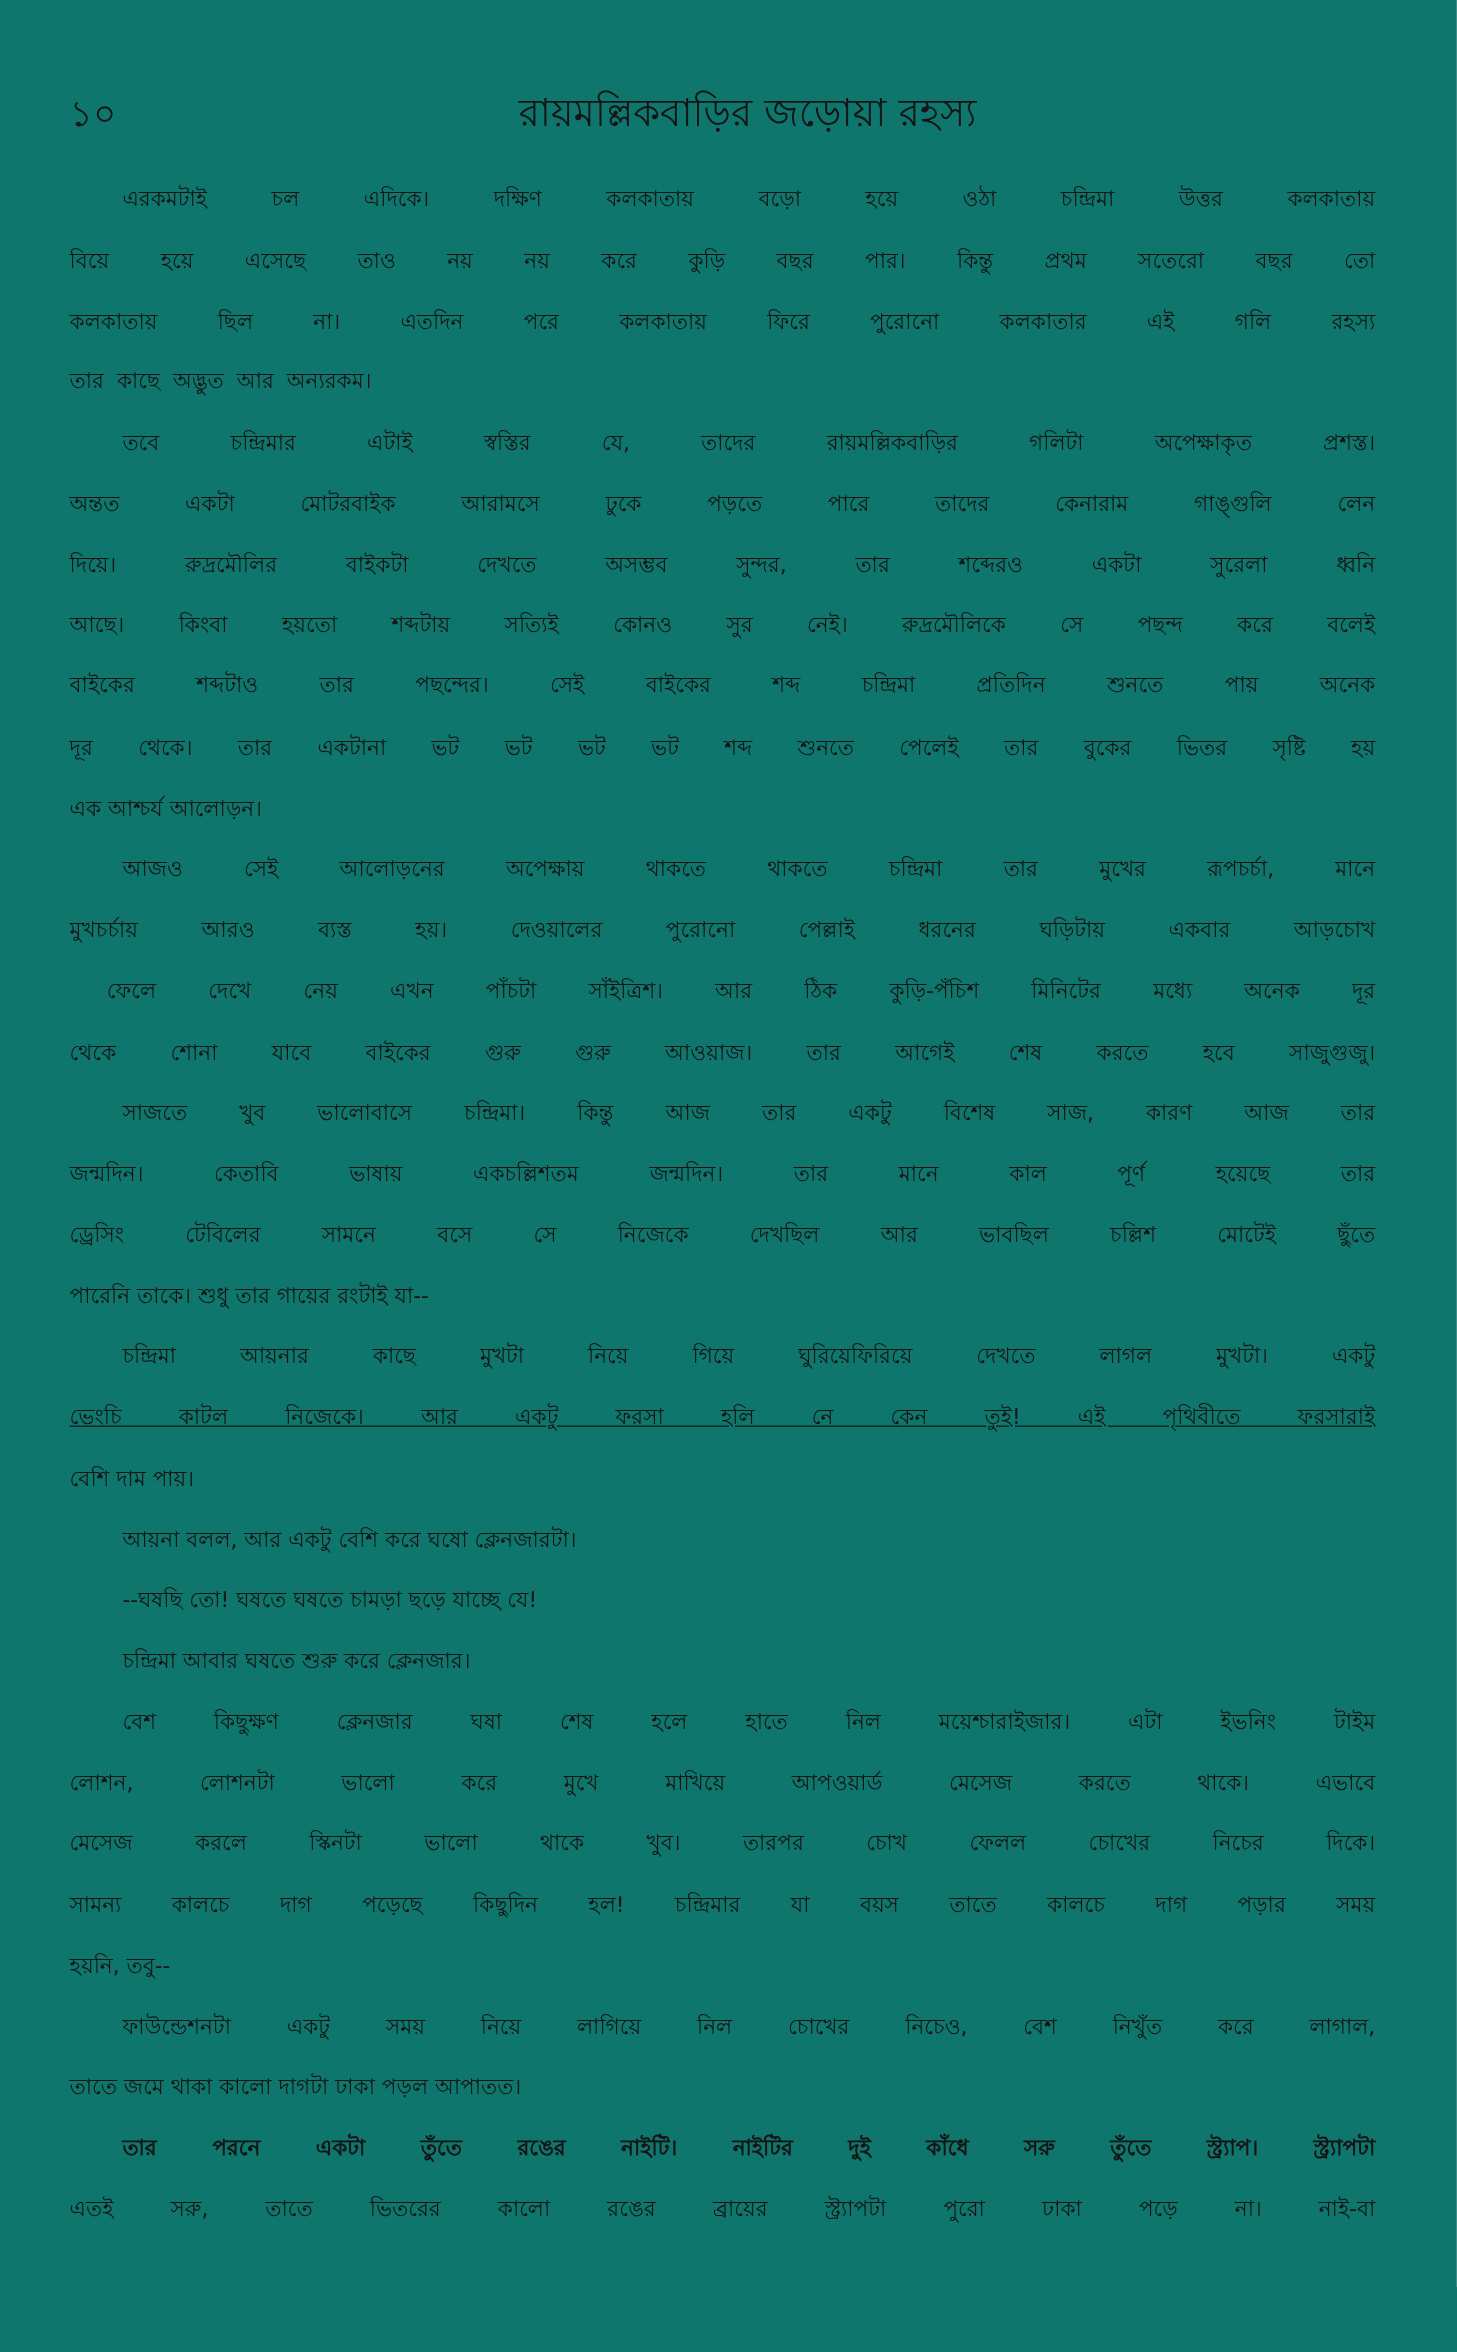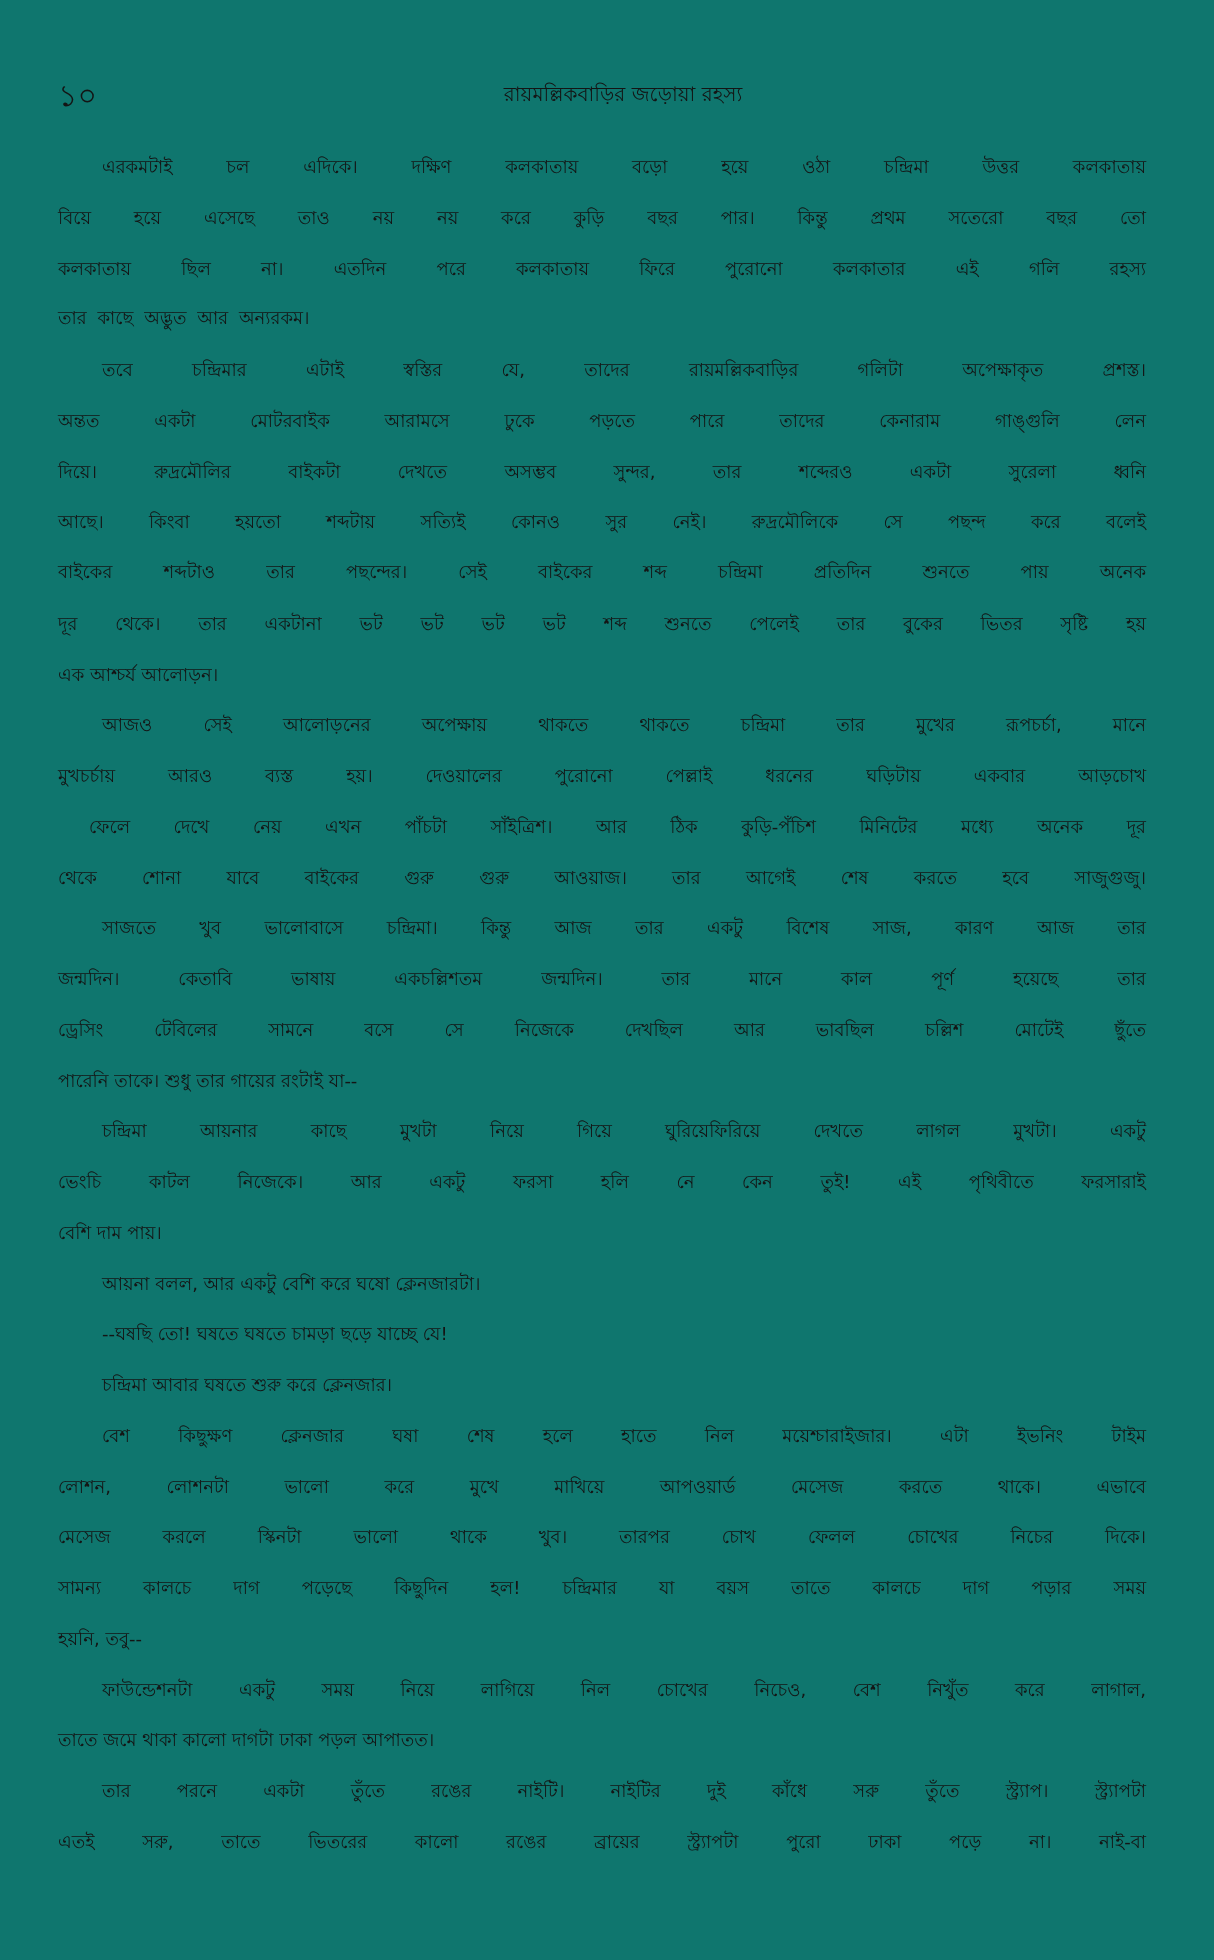--- a/index.html
+++ b/index.html
@@ -35,21 +35,21 @@
     top: 4px;
     font-size: 30px;
     line-height: 40px;
   }
   .book-title {
     position: absolute;
     left: 0;
     width: 1214px;
     top: 2px;
     text-align: center;
-    font-size: 20px;
+    font-size: 32px;
     line-height: 40px;
     padding-left: 32px;
     box-sizing: border-box;
   }
   .body-text {
     position: absolute;
     left: 58px;
     top: 142px;
     width: 1088px;
   }
@@ -89,28 +89,28 @@
       <span class="line last" style="height: 50.7647px; line-height: 50.7647px;">এক আশ্চর্য আলোড়ন।</span>
       <span class="line indent" style="height: 50.7647px; line-height: 50.7647px;">আজও সেই আলোড়নের অপেক্ষায় থাকতে থাকতে চন্দ্রিমা তার মুখের রূপচর্চা, মানে</span>
       <span class="line" style="height: 50.7647px; line-height: 50.7647px;">মুখচর্চায় আরও ব্যস্ত হয়। দেওয়ালের পুরোনো পেল্লাই ধরনের ঘড়িটায় একবার আড়চোখ</span>
       <span class="line" style="height: 50.7647px; line-height: 50.7647px; margin-left: 31px;">ফেলে দেখে নেয় এখন  পাঁচটা সাঁইত্রিশ। আর ঠিক কুড়ি-পঁচিশ মিনিটের মধ্যে অনেক দূর</span>
       <span class="line" style="height: 50.7647px; line-height: 50.7647px;">থেকে শোনা যাবে বাইকের গুরু গুরু আওয়াজ।  তার আগেই শেষ করতে হবে সাজুগুজু।</span>
       <span class="line indent" style="height: 50.7647px; line-height: 50.7647px;">সাজতে খুব ভালোবাসে চন্দ্রিমা। কিন্তু আজ তার একটু বিশেষ সাজ, কারণ আজ তার</span>
       <span class="line" style="height: 50.7647px; line-height: 50.7647px;">জন্মদিন। কেতাবি ভাষায় একচল্লিশতম জন্মদিন। তার মানে কাল পূর্ণ হয়েছে তার</span>
       <span class="line" style="height: 50.7647px; line-height: 50.7647px;">ড্রেসিং টেবিলের সামনে বসে সে নিজেকে দেখছিল আর ভাবছিল চল্লিশ মোটেই ছুঁতে</span>
       <span class="line last" style="height: 50.7647px; line-height: 50.7647px;">পারেনি তাকে। শুধু তার গায়ের রংটাই যা--</span>
       <span class="line indent" style="height: 50.7647px; line-height: 50.7647px;">চন্দ্রিমা আয়নার কাছে মুখটা নিয়ে গিয়ে ঘুরিয়েফিরিয়ে দেখতে লাগল মুখটা। একটু</span>
-      <span class="line" style="height: 50.7647px; line-height: 50.7647px;">ভেংচি কাটল নিজেকে। আর একটু ফরসা হলি নে কেন তুই! এই পৃথিবীতে ফরসারাই</span>
+      <span class="line" style="height: 50.7647px; line-height: 50.7647px; text-decoration: underline;">ভেংচি কাটল নিজেকে। আর একটু ফরসা হলি নে কেন তুই! এই পৃথিবীতে ফরসারাই</span>
       <span class="line last" style="height: 50.7647px; line-height: 50.7647px;">বেশি দাম পায়।</span>
       <span class="line indent last" style="height: 50.7647px; line-height: 50.7647px;">আয়না বলল, আর একটু বেশি করে ঘষো ক্লেনজারটা।</span>
       <span class="line indent last" style="height: 50.7647px; line-height: 50.7647px;">--ঘষছি তো! ঘষতে ঘষতে চামড়া ছড়ে যাচ্ছে যে!</span>
       <span class="line indent last" style="height: 50.7647px; line-height: 50.7647px;">চন্দ্রিমা আবার ঘষতে শুরু করে ক্লেনজার।</span>
       <span class="line indent" style="height: 50.7647px; line-height: 50.7647px;">বেশ কিছুক্ষণ ক্লেনজার ঘষা শেষ হলে হাতে নিল ময়েশ্চারাইজার। এটা ইভনিং টাইম</span>
       <span class="line" style="height: 50.7647px; line-height: 50.7647px;">লোশন, লোশনটা ভালো করে মুখে মাখিয়ে আপওয়ার্ড মেসেজ করতে থাকে। এভাবে</span>
       <span class="line" style="height: 50.7647px; line-height: 50.7647px;">মেসেজ করলে স্কিনটা ভালো থাকে খুব। তারপর চোখ ফেলল চোখের নিচের দিকে।</span>
       <span class="line" style="height: 50.7647px; line-height: 50.7647px;">সামন্য কালচে দাগ পড়েছে কিছুদিন হল! চন্দ্রিমার যা বয়স তাতে কালচে দাগ পড়ার সময়</span>
       <span class="line last" style="height: 50.7647px; line-height: 50.7647px;">হয়নি, তবু--</span>
       <span class="line indent" style="height: 50.7647px; line-height: 50.7647px;">ফাউন্ডেশনটা একটু সময় নিয়ে লাগিয়ে নিল চোখের নিচেও, বেশ নিখুঁত করে লাগাল,</span>
       <span class="line last" style="height: 50.7647px; line-height: 50.7647px;">তাতে জমে থাকা কালো দাগটা ঢাকা পড়ল আপাতত।</span>
-      <span class="line indent" style="height: 50.7647px; line-height: 50.7647px;">তার পরনে একটা তুঁতে রঙের নাইটি। নাইটির দুই কাঁধে সরু তুঁতে স্ট্র্যাপ। স্ট্র্যাপটা</span>
+      <span class="line indent" style="height: 50.7647px; line-height: 50.7647px; font-weight: bold;">তার পরনে একটা তুঁতে রঙের নাইটি। নাইটির দুই কাঁধে সরু তুঁতে স্ট্র্যাপ। স্ট্র্যাপটা</span>
       <span class="line" style="height: 50.7647px; line-height: 50.7647px;">এতই সরু, তাতে ভিতরের কালো রঙের ব্রায়ের স্ট্র্যাপটা পুরো ঢাকা পড়ে না। নাই-বা</span>
     </div>
 </div>
 
 </body></html>

